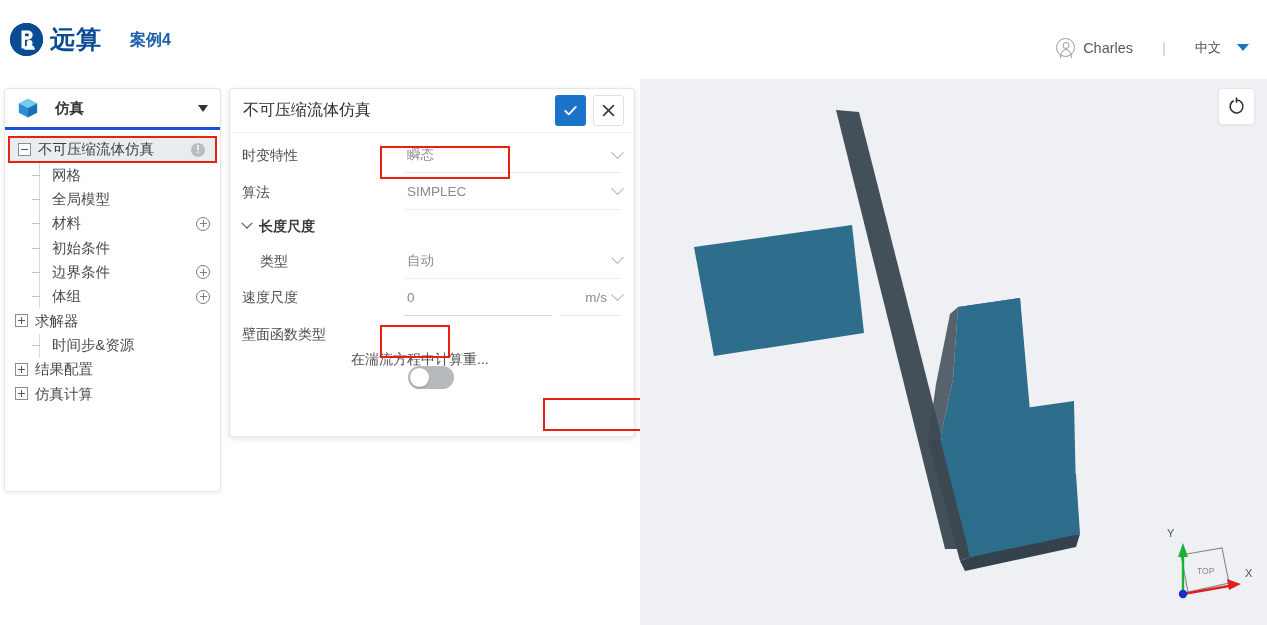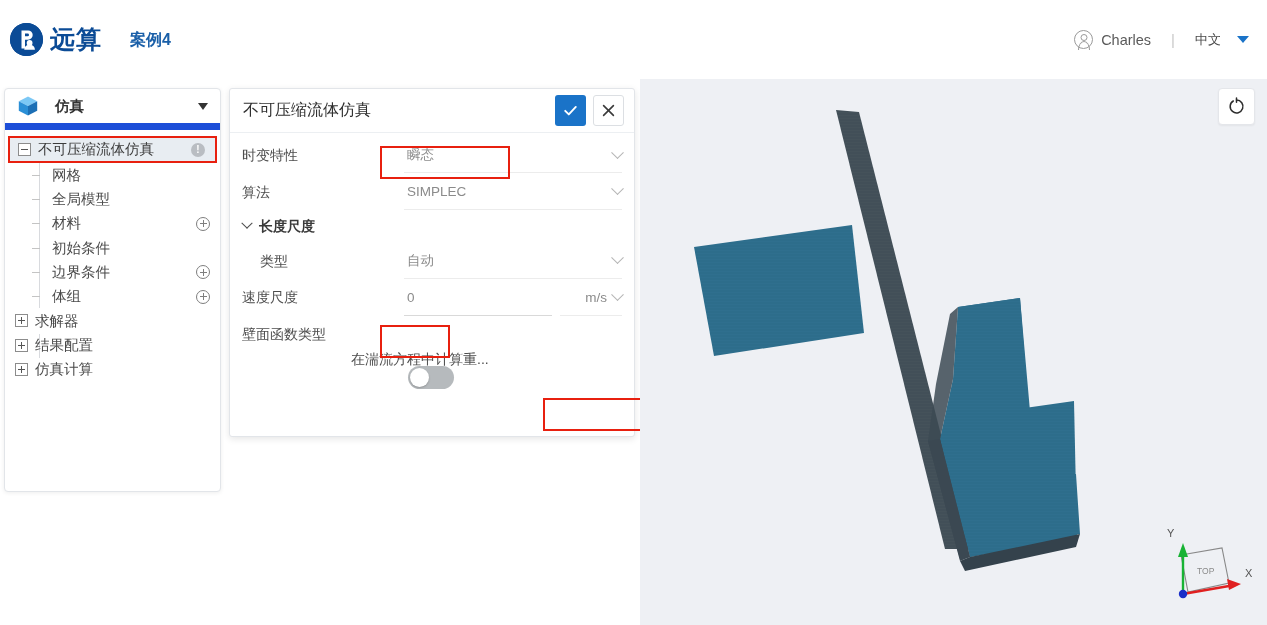--- a/index.html
+++ b/index.html
@@ -27,22 +27,22 @@
   .logo-mark svg { position: absolute; left: 0; top: 0; }
   .brand-name {
     font-size: 25px; font-weight: bold; color: #0b4b96;
     margin-left: 7px; letter-spacing: 1px; line-height: 1;
   }
   .case-name {
     font-size: 16px; font-weight: bold; color: #1a5fa8;
     margin-left: 28px; line-height: 1;
   }
   #topbar-right {
-    position: absolute; right: 18px; top: 0; height: 79px;
-    display: flex; align-items: center; gap: 4px;
+    position: absolute; right: 18px; top: 8px; height: 79px;
+    display: flex; align-items: center; gap: 13px;
   }
   .user-chip { display: flex; align-items: center; color: #5a5a5a; font-size: 14.5px; }
   .user-avatar {
     width: 19px; height: 19px; border-radius: 50%;
     border: 1px solid #9a9a9a; margin-right: 8px;
     position: relative; flex: 0 0 auto;
   }
   .user-avatar::before {
     content: ""; position: absolute; left: 50%; top: 3.2px;
     transform: translateX(-50%);
@@ -63,21 +63,21 @@
   }
 
   
   #sidebar {
     position: absolute; left: 4px; top: 88px; width: 217px; height: 404px;
     background: #ffffff; border: 1px solid #e2e5e9; border-radius: 4px;
     box-shadow: 0 1px 4px rgba(0,0,0,0.07);
   }
   #sidebar-header {
     height: 41px; display: flex; align-items: center;
-    border-bottom: 7px solid #1d4ed8; padding: 0 12px;
+    border-bottom: 3px solid #1d4ed8; padding: 0 12px;
   }
   .cube-ico { width: 22px; height: 22px; flex: 0 0 auto; }
   #sidebar-header .title {
     font-size: 14.5px; font-weight: bold; color: #333; margin-left: 16px;
   }
   .hdr-caret {
     margin-left: auto; width: 0; height: 0;
     border-left: 5.5px solid transparent; border-right: 5.5px solid transparent;
     border-top: 7px solid #333;
   }
@@ -306,20 +306,24 @@
         <span class="leaf-dash"></span>
         <span class="lbl">体组</span>
         <span class="plus-circle"></span>
       </div>
 
       <div class="tree-row">
         <span class="exp-box plus"></span>
         <span class="lbl">求解器</span>
       </div>
 
+      <div class="tree-row">
+        <span class="leaf-dash"></span>
+        <span class="lbl">时间步&amp;资源</span>
+      </div>
 
       <div class="tree-row">
         <span class="exp-box plus"></span>
         <span class="lbl">结果配置</span>
       </div>
 
       <div class="tree-row">
         <span class="exp-box plus"></span>
         <span class="lbl">仿真计算</span>
       </div>

